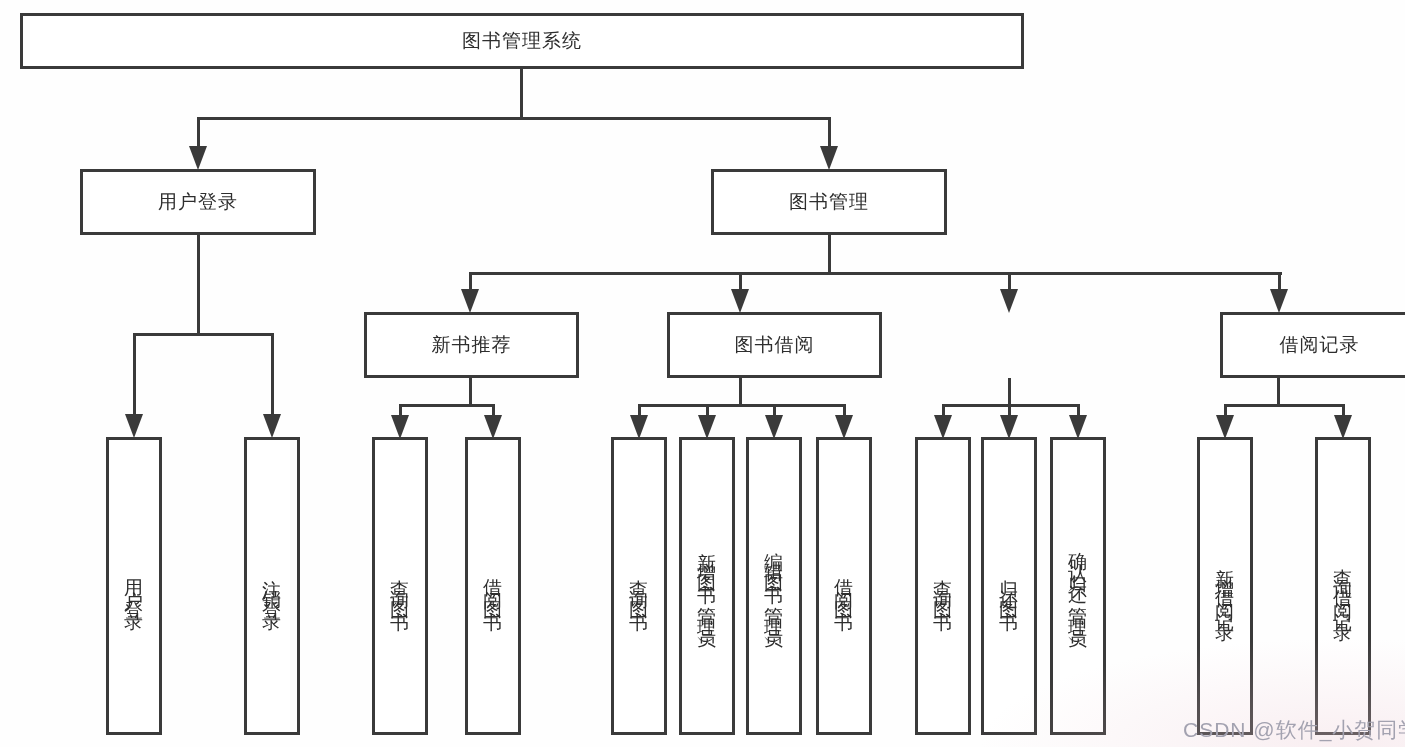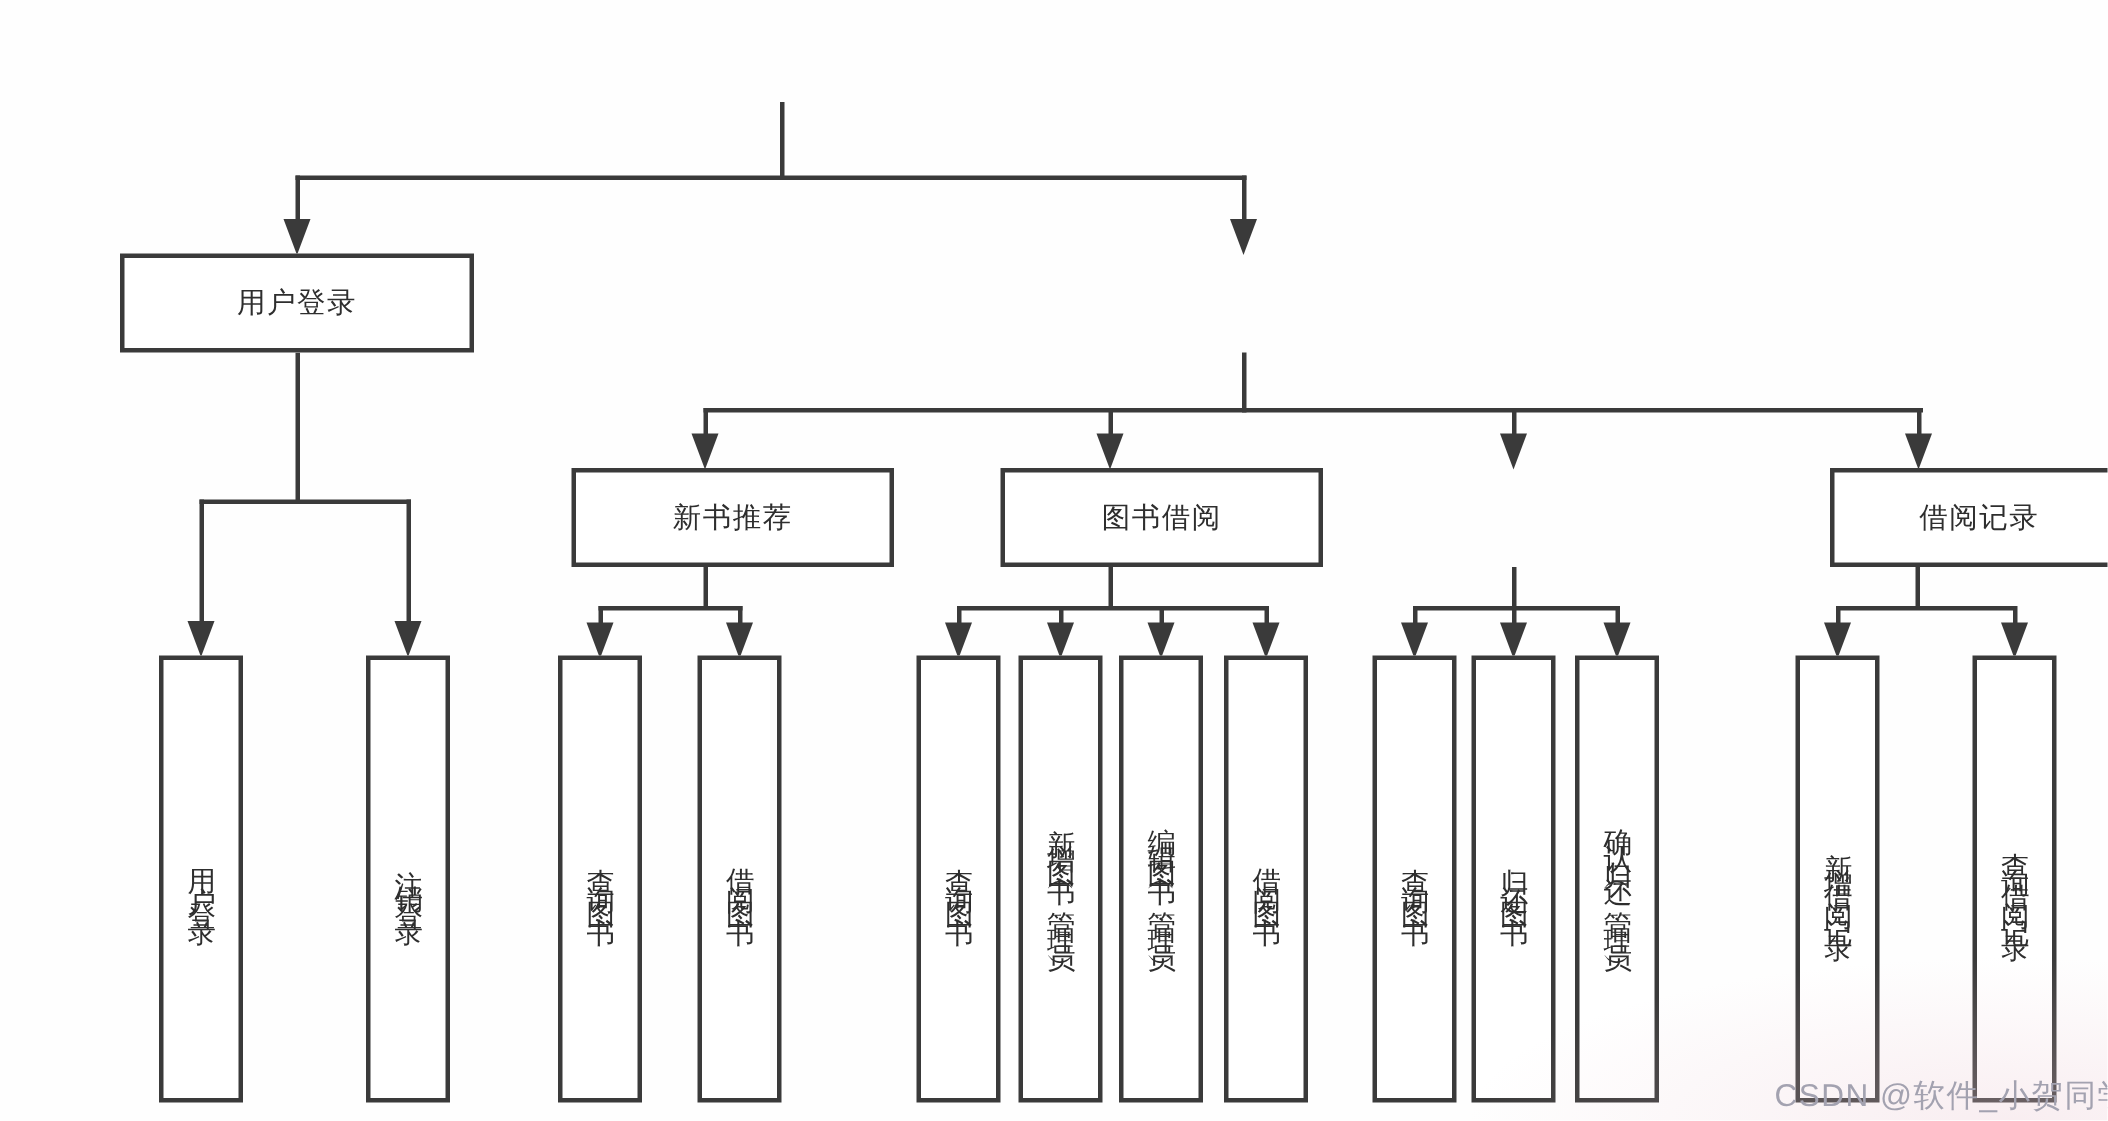--- a/index.html
+++ b/index.html
@@ -76,51 +76,57 @@
     background: radial-gradient(ellipse at 85% 100%, rgba(236,200,210,0.30), rgba(236,200,210,0) 70%);
     pointer-events: none;
     z-index: 4;
   }
 </style>
 </head>
 <body>
 
 <div class="stage">
 
+  <div class="box" style="left:20px;top:13px;width:1004px;height:56px">
+    <span>图书管理系统</span>
+  </div>
 
   <div class="vline" style="left:520px;top:68px;height:52px"></div>
   <div class="hline" style="left:197px;top:117px;width:634px"></div>
   <div class="vline" style="left:197px;top:117px;height:30px"></div>
   <div class="arrow" style="left:189px;top:146px"></div>
   <div class="vline" style="left:828px;top:117px;height:30px"></div>
   <div class="arrow" style="left:820px;top:146px"></div>
 
   <div class="box" style="left:80px;top:169px;width:236px;height:66px">
     <span>用户登录</span>
+  </div>
+  <div class="box" style="left:711px;top:169px;width:236px;height:66px">
+    <span>图书管理</span>
   </div>
 
   <div class="vline" style="left:197px;top:235px;height:100px"></div>
   <div class="hline" style="left:133px;top:333px;width:141px"></div>
   <div class="vline" style="left:133px;top:333px;height:82px"></div>
   <div class="arrow" style="left:125px;top:414px"></div>
   <div class="vline" style="left:271px;top:333px;height:82px"></div>
   <div class="arrow" style="left:263px;top:414px"></div>
 
   <div class="vline" style="left:828px;top:235px;height:40px"></div>
   <div class="hline" style="left:469px;top:272px;width:813px"></div>
   <div class="vline" style="left:469px;top:272px;height:18px"></div>
   <div class="arrow" style="left:461px;top:289px"></div>
   <div class="vline" style="left:739px;top:272px;height:18px"></div>
   <div class="arrow" style="left:731px;top:289px"></div>
   <div class="vline" style="left:1008px;top:272px;height:18px"></div>
   <div class="arrow" style="left:1000px;top:289px"></div>
   <div class="vline" style="left:1278px;top:272px;height:18px"></div>
   <div class="arrow" style="left:1270px;top:289px"></div>
 
-  <div class="box" style="left:381px;top:312px;width:215px;height:66px">
+  <div class="box" style="left:364px;top:312px;width:215px;height:66px">
     <span>新书推荐</span>
   </div>
   <div class="box" style="left:667px;top:312px;width:215px;height:66px">
     <span>图书借阅</span>
   </div>
   <div class="box" style="left:1220px;top:312px;width:199px;height:66px">
     <span>借阅记录</span>
   </div>
 
   <div class="vline" style="left:469px;top:378px;height:28px"></div>

